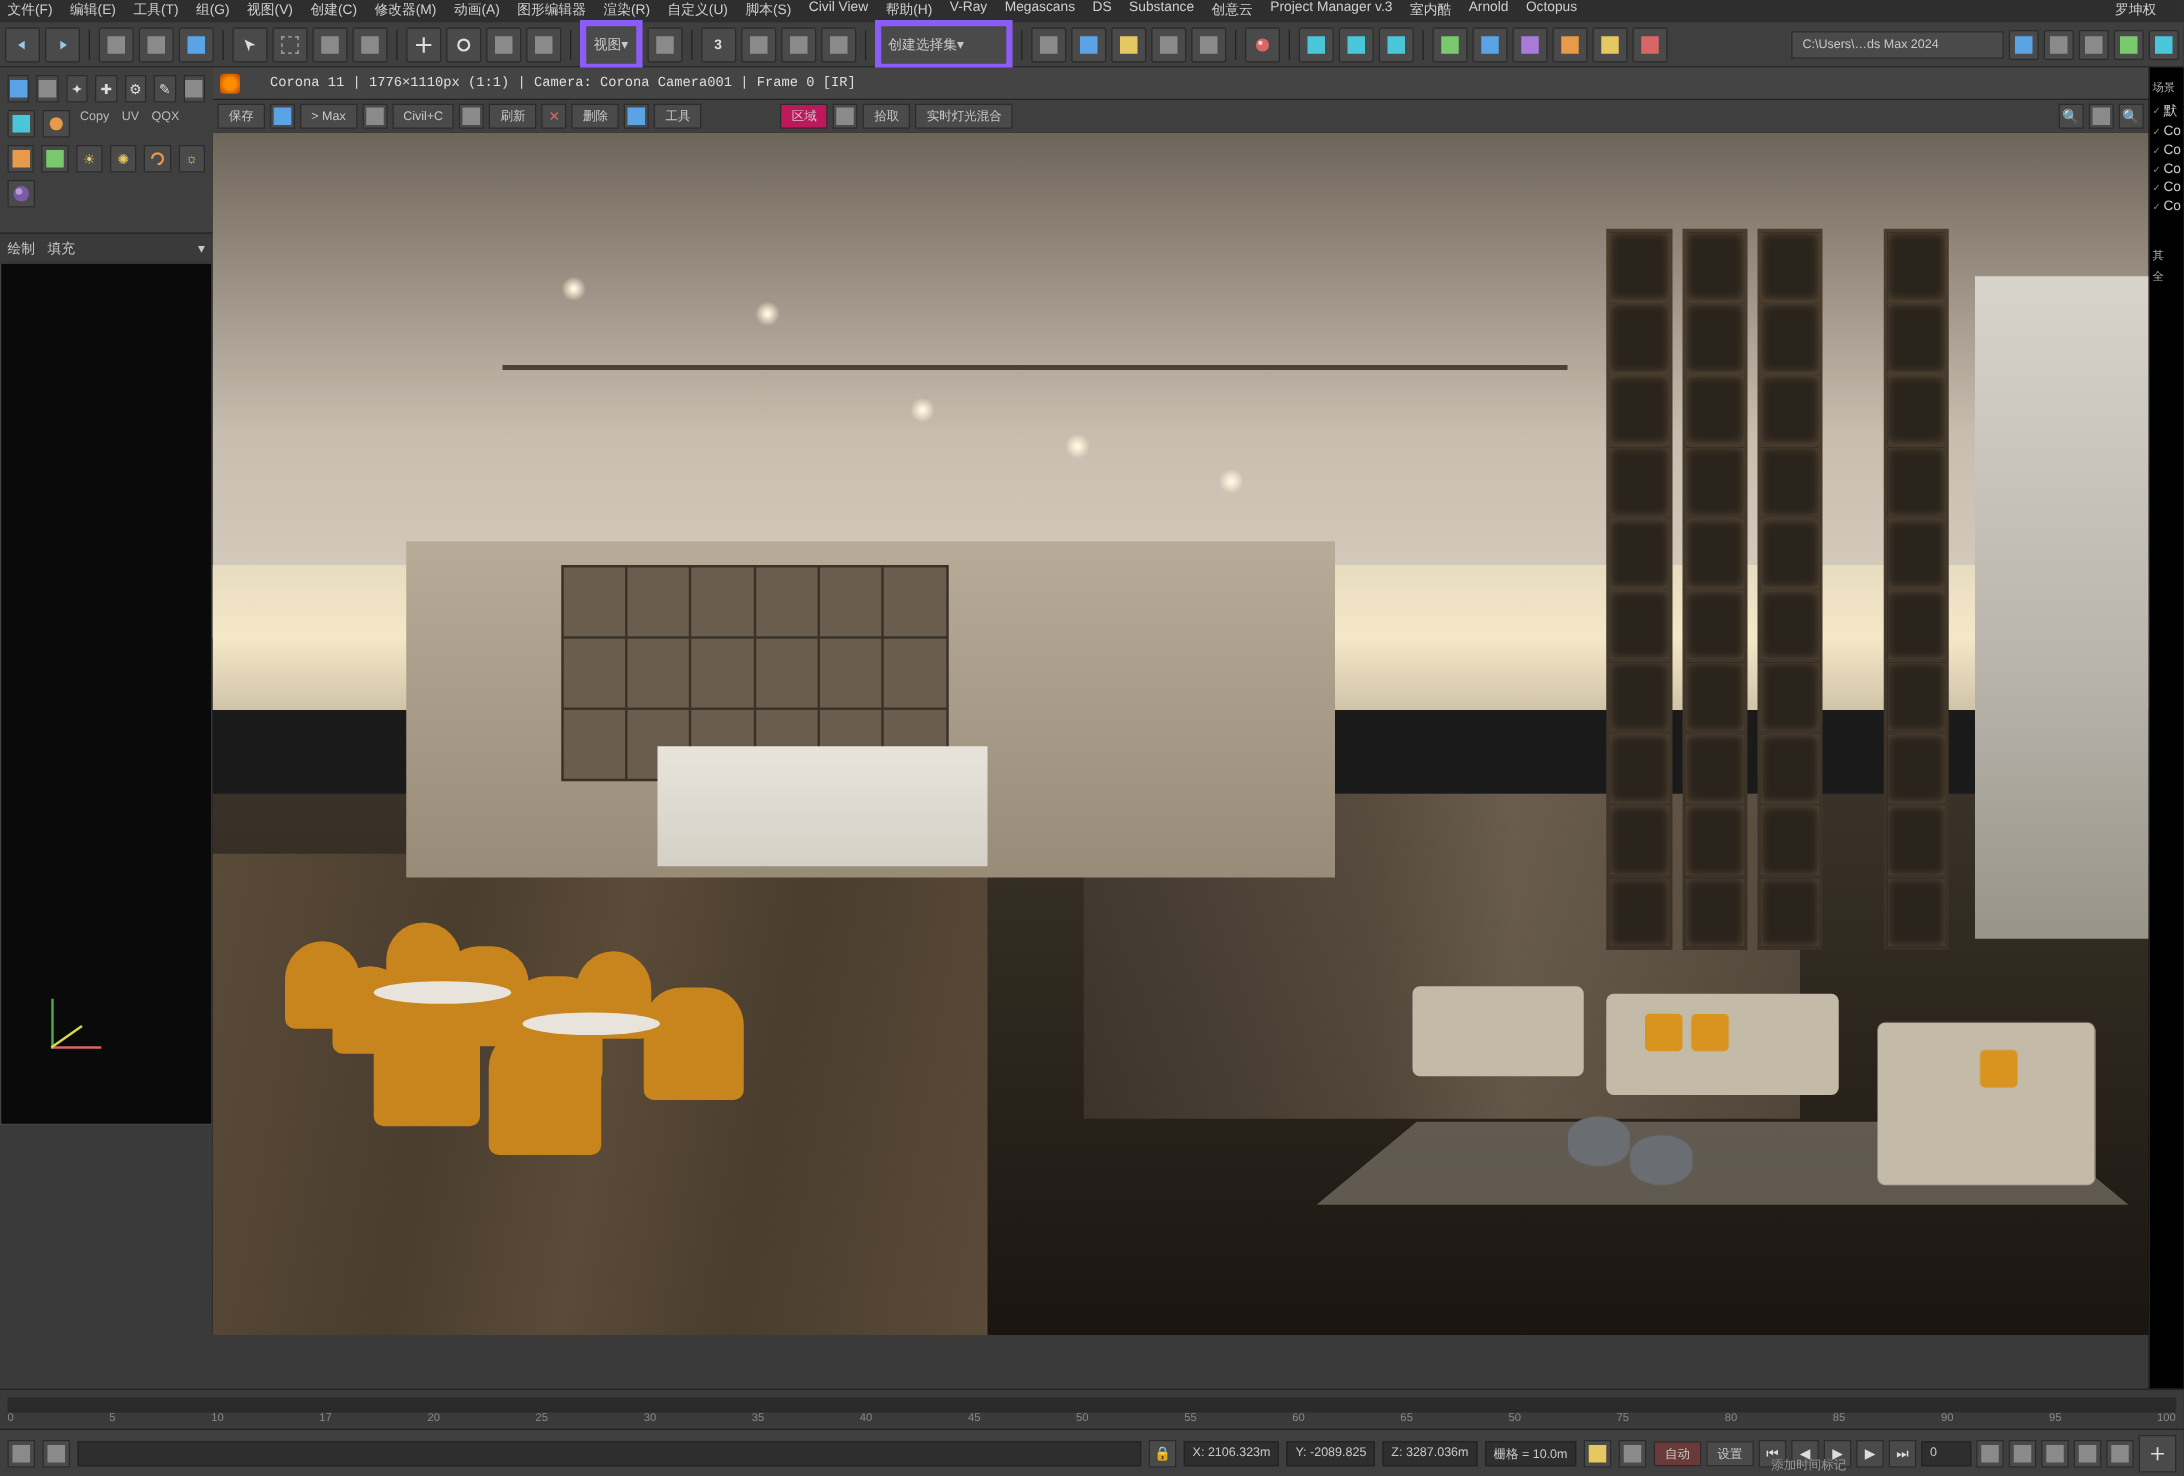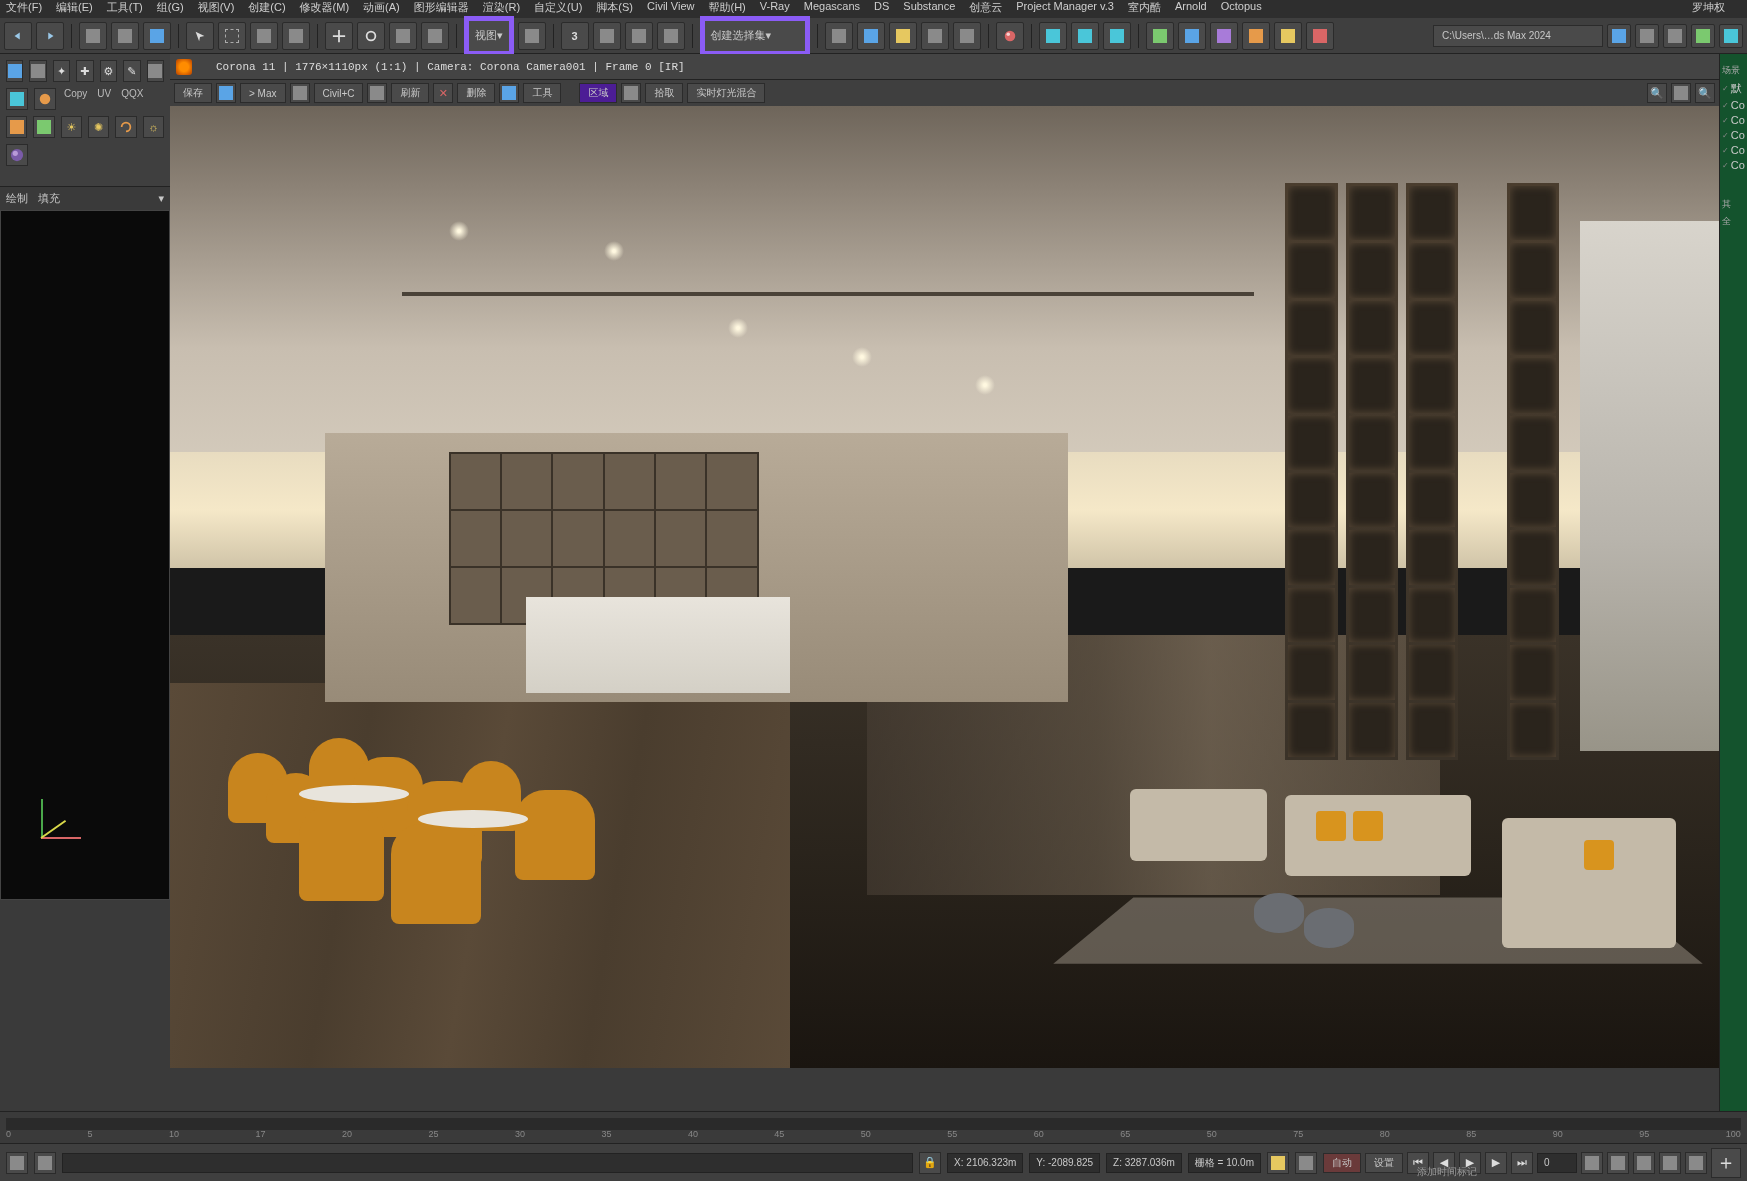--- a/index.html
+++ b/index.html
@@ -42,21 +42,21 @@
 .axis-y { position: absolute; width: 2px; height: 40px; background: #4aa84a; bottom: 0; left: 0; }
 .axis-x { position: absolute; width: 40px; height: 2px; background: #d96666; bottom: 0; left: 0; }
 .axis-z { position: absolute; width: 30px; height: 2px; background: #d9d94a; bottom: 0; left: 0; transform: rotate(-35deg); transform-origin: left; }
 
 
 .render-window { position: absolute; left: 170px; top: 54px; right: 28px; height: 26px; background: #444; border-bottom: 1px solid #222; display: flex; align-items: center; }
 .render-title { font-size: 11px; color: #ddd; margin-left: 24px; font-family: Liberation Mono, monospace; }
 .render-logo { width: 16px; height: 16px; background: radial-gradient(circle, #ff8c00 40%, #cc5500 80%); border-radius: 3px; margin-left: 6px; }
 .render-tb { position: absolute; left: 170px; top: 80px; right: 28px; height: 26px; background: #3f3f3f; display: flex; align-items: center; padding: 0 4px; gap: 4px; }
 .rt-btn { height: 20px; padding: 0 8px; background: #4a4a4a; border: 1px solid #2b2b2b; font-size: 10px; display: flex; align-items: center; cursor: pointer; }
-.rt-btn.active { background: #4c1d95; }
+.rt-btn.active { background: #be185d; margin-left: 45px; }
 .rt-ic { width: 20px; height: 20px; background: #4a4a4a; border: 1px solid #2b2b2b; cursor: pointer; display:flex;align-items:center;justify-content:center;}
 
 
 .render-view { position: absolute; left: 170px; top: 106px; width: 1549px; height: 962px; background: #1a1a1a; overflow: hidden; }
 .interior { position: absolute; inset: 0; }
 
 
 .ceiling { position: absolute; left: 0; top: 0; right: 0; height: 42%; background: linear-gradient(180deg, #6e655a 0%, #8c8276 20%, #c8beb0 60%, #d8cfc0 100%); }
 .ceiling-slot { position: absolute; left: 15%; right: 30%; top: 46%; height: 4px; background: #4a4238; }
 .cove { position: absolute; left: 0; right: 0; top: 36%; height: 12%; background: linear-gradient(180deg, #e8dcc0 0%, #f5e8c8 50%, #d0c4a8 100%); }
@@ -92,21 +92,21 @@
 .cushion.cu1{left:40%;bottom:52%;} .cushion.cu2{left:46%;bottom:52%;} .cushion.cu3{right:12%;bottom:42%;}
 .ottoman { position:absolute; width:50px; height:40px; background:#6a6d72; border-radius:50%/40%; }
 .ottoman.o1{left:30%;bottom:20%;} .ottoman.o2{left:38%;bottom:15%;}
 .rug { position:absolute; left:5%; right:5%; bottom:0; height:45%; background:#8a8276; opacity:0.6; transform:perspective(400px) rotateX(60deg); }
 
 .light-spot { position:absolute; width:20px; height:20px; background:radial-gradient(circle,#fff8e0 10%,transparent 70%); }
 .light-spot.l1{left:18%;top:12%;} .light-spot.l2{left:28%;top:14%;} .light-spot.l3{left:36%;top:22%;}
 .light-spot.l4{left:44%;top:25%;} .light-spot.l5{left:52%;top:28%;}
 
 
-.right-panel { position: absolute; right: 0; top: 54px; width: 28px; bottom: 70px; background: #14532d; border-left: 1px solid #222; padding: 6px 2px; }
+.right-panel { position: absolute; right: 0; top: 54px; width: 28px; bottom: 70px; background: #000000; border-left: 1px solid #222; padding: 6px 2px; }
 .rp-item { font-size: 9px; color: #aaa; margin: 4px 0; white-space: nowrap; }
 .rp-check { display:flex; align-items:center; gap:2px; margin:3px 0;}
 .rp-check::before { content:'✓'; font-size:8px; color:#888;}
 
 
 .timeline { position: absolute; left: 0; right: 0; bottom: 38px; height: 32px; background: #3a3a3a; border-top: 1px solid #222; }
 .tl-track { position: absolute; left: 6px; right: 6px; top: 6px; height: 12px; background: #2a2a2a; }
 .tl-ticks { position: absolute; left: 6px; right: 6px; bottom: 2px; height: 12px; display: flex; justify-content: space-between; }
 .tl-ticks span { font-size: 9px; color: #888; }
 

